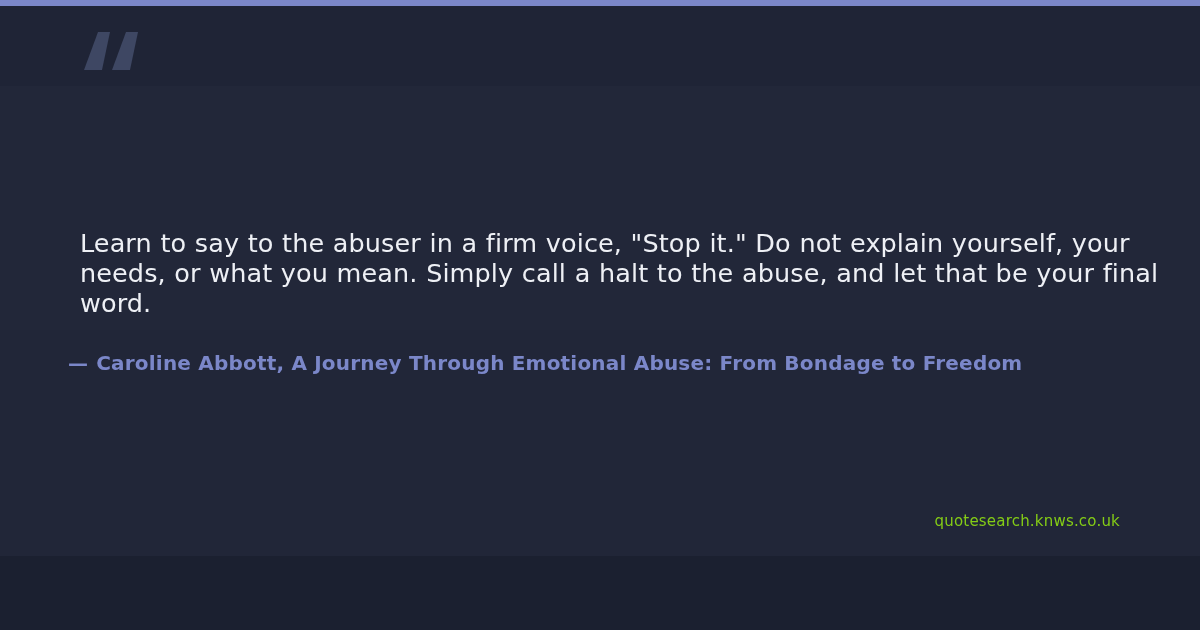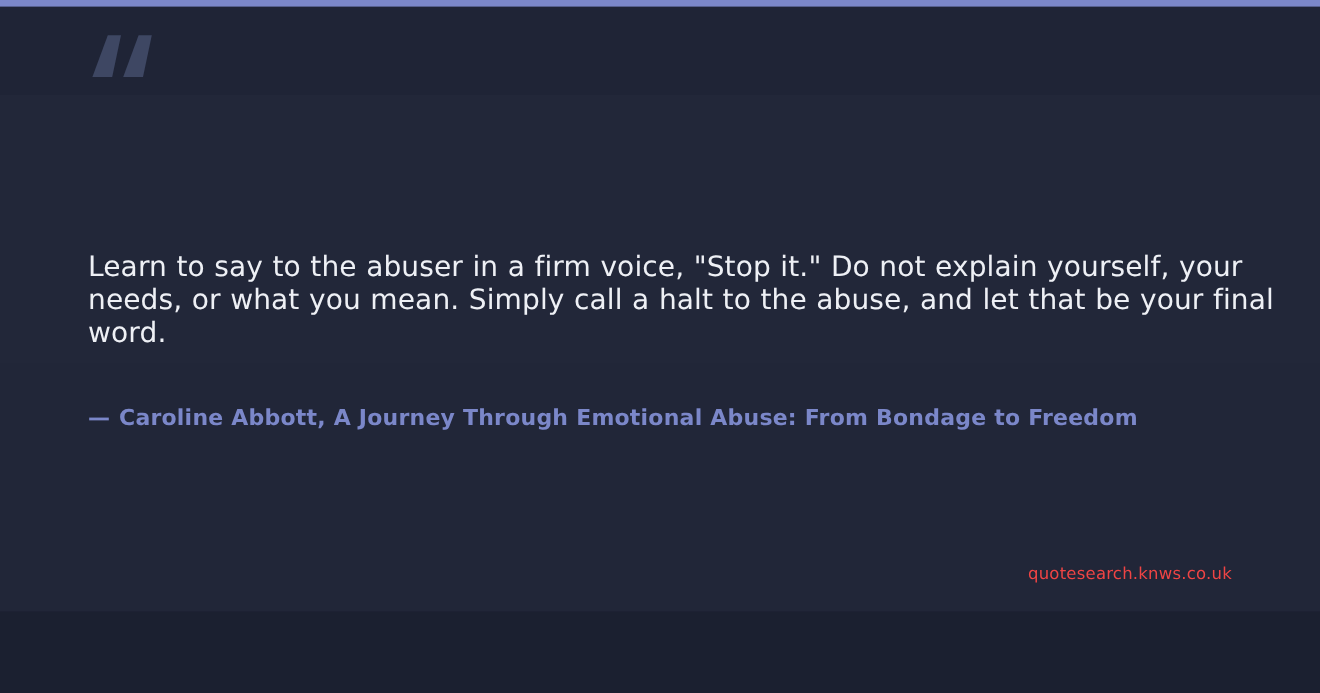--- a/index.html
+++ b/index.html
@@ -71,27 +71,26 @@
     font-size: 25.5px;
     font-weight: 400;
     line-height: 30px;
     letter-spacing: 0.1px;
     white-space: pre-line;
     word-spacing: 0.4px;
   }
 
   .attribution-row {
     position: absolute;
-    left: 80px;
+    left: 68px;
     top: 348px;
     width: 1120px;
     height: 30px;
     overflow: hidden;
     white-space: nowrap;
-    margin-top: 16px;
   }
 
   .attribution {
     display: inline-block;
     color: #7b87c9;
     font-family: "DejaVu Sans", sans-serif;
     font-size: 20px;
     font-weight: 700;
     line-height: 30px;
     letter-spacing: 0.2px;
@@ -99,21 +98,21 @@
   }
 
   .attribution .dash {
     margin-right: 8px;
   }
 
   .watermark {
     position: absolute;
     right: 80px;
     bottom: 26px;
-    color: #ef4444;
+    color: #84cc16;
     font-family: "DejaVu Sans", sans-serif;
     font-size: 15px;
     font-weight: 400;
     letter-spacing: 0.2px;
     line-height: 18px;
     text-align: left;
   }
 </style>
 </head>
 <body>

